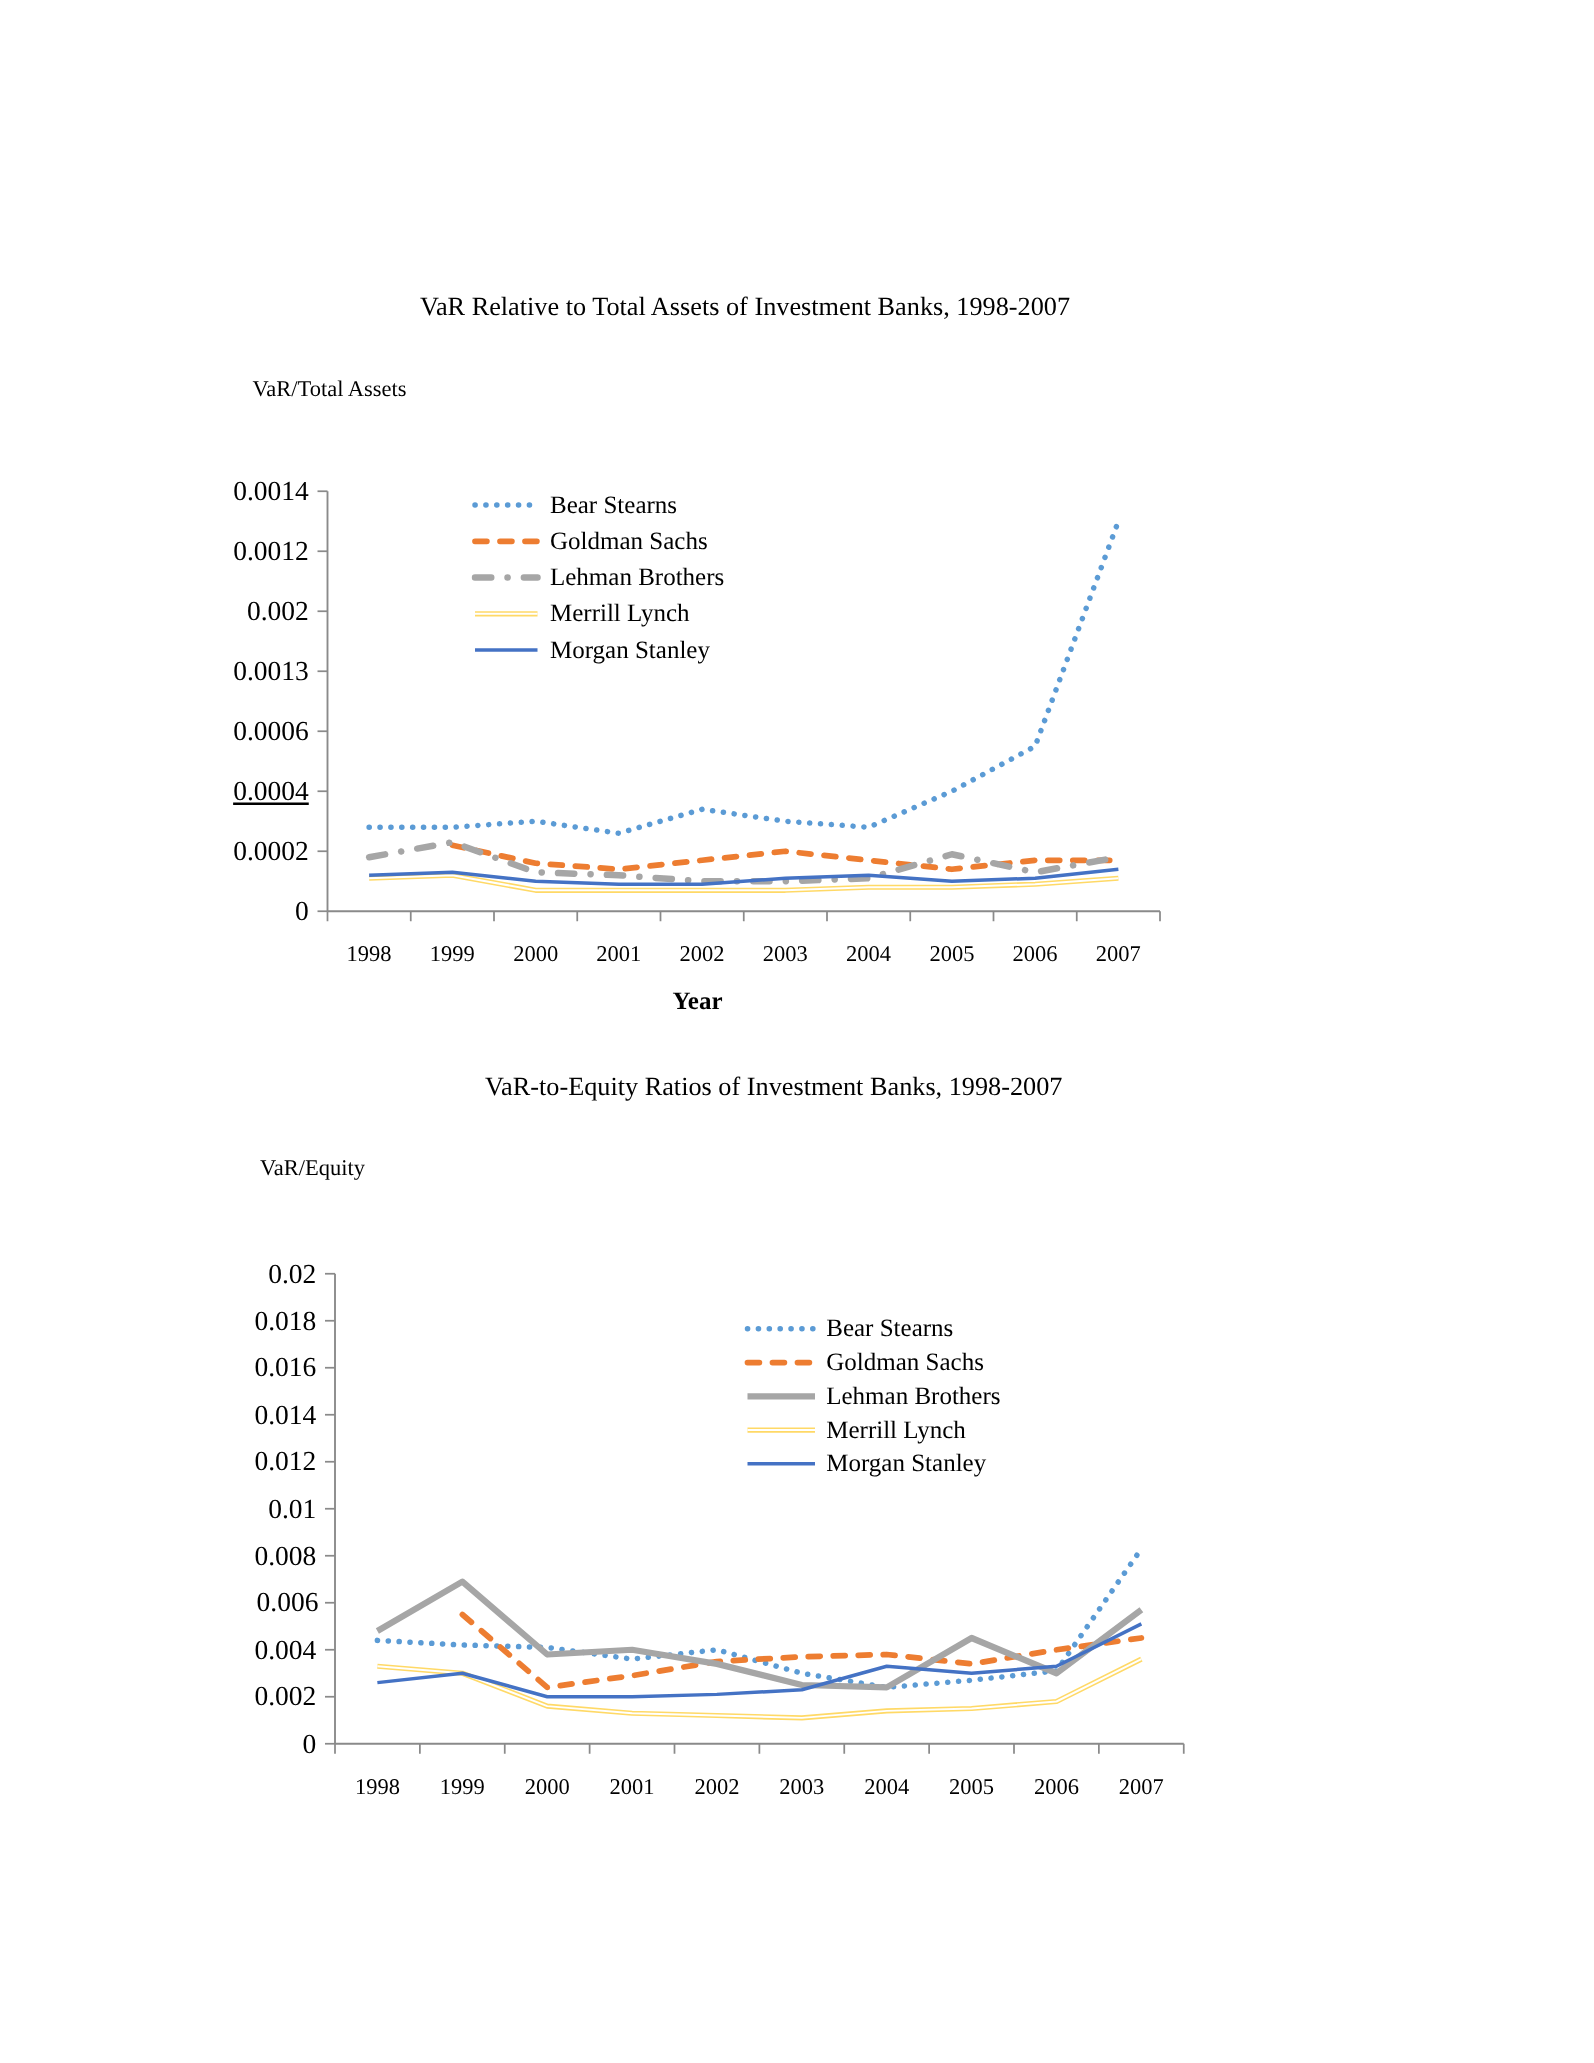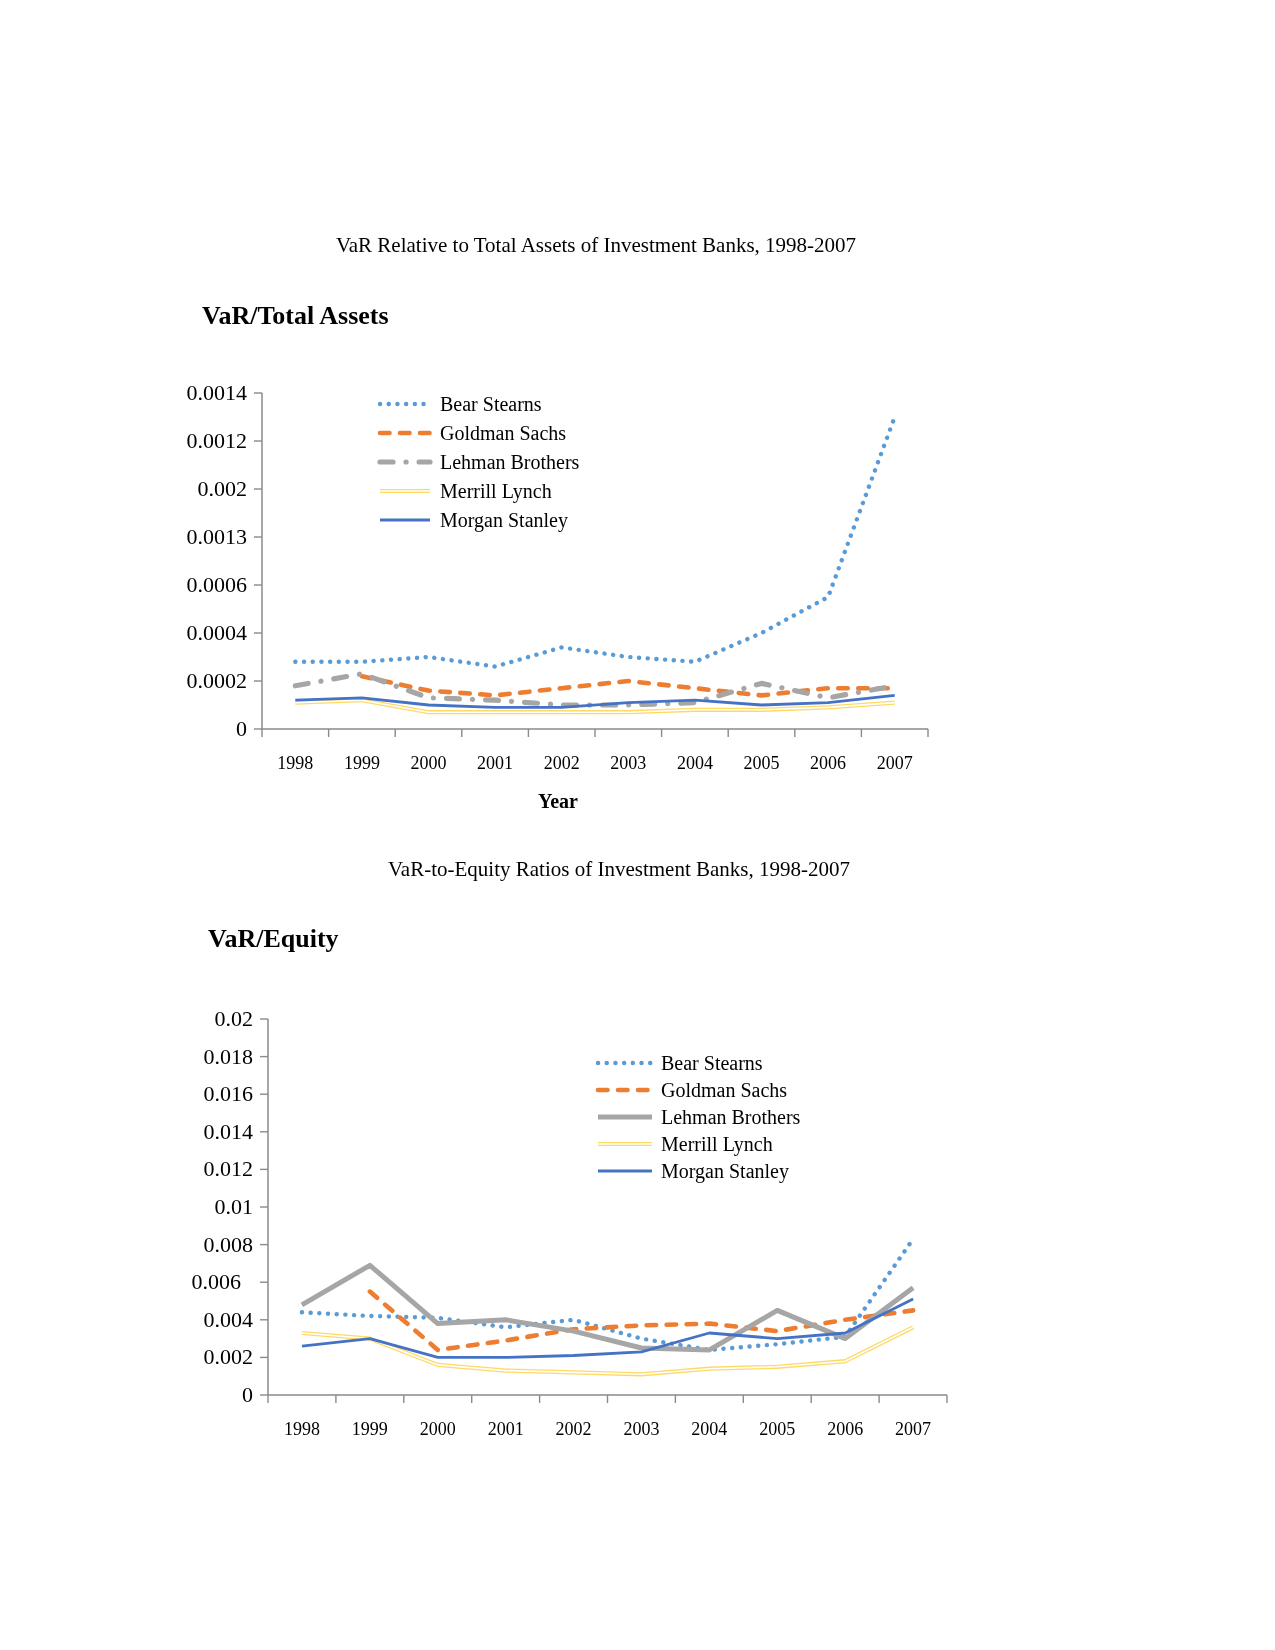--- a/index.html
+++ b/index.html
@@ -1,20 +1,20 @@
 <!DOCTYPE html>
 <html><head>
 <meta charset="utf-8">
 <style>
   html,body{margin:0;padding:0;background:#ffffff;}
   body{width:1275px;height:1650px;position:relative;overflow:hidden;
        font-family:"Liberation Serif","DejaVu Serif",serif;color:#000;}
   .abs{position:absolute;}
   .chart-title{font-size:21px;white-space:nowrap;transform:translateX(-50%);}
-  .axis-title-y{font-size:26px;font-weight:bold;white-space:nowrap;text-align:center;}
+  .axis-title-y{font-size:18px;font-weight:normal;white-space:nowrap;text-align:center;}
   .axis-title-x{font-size:20px;font-weight:bold;white-space:nowrap;transform:translateX(-50%);}
   .tick-label-y{font-size:22px;width:80px;text-align:right;height:20px;line-height:20px;}
   .tick-label-x{font-size:18px;width:60px;text-align:center;height:20px;line-height:20px;transform:translateX(-50%);}
   .legend-row{display:flex;align-items:center;height:22px;}
   .legend-label{font-size:20px;white-space:nowrap;line-height:22px;}
   svg{display:block;}
   #plot-svg{pointer-events:none;}
 </style>
 </head>
 <body>
@@ -153,41 +153,41 @@
       <span class="legend-label" style="margin-left: 6px;">Morgan Stanley</span>
     </div>
   </div>
 
 <div id="ticks">
     <div class="abs tick-label-y" style="left: 167px; top: 383px;">0.0014</div>
     <div class="abs tick-label-y" style="left: 167px; top: 431px;">0.0012</div>
     <div class="abs tick-label-y" style="left: 167px; top: 479px;">0.002</div>
     <div class="abs tick-label-y" style="left: 167px; top: 527px;">0.0013</div>
     <div class="abs tick-label-y" style="left: 167px; top: 575px;">0.0006</div>
-    <div class="abs tick-label-y" style="left: 167px; top: 623px;">0.0004</div>
+    <div class="abs tick-label-y" style="left: 167px; top: 623px; text-decoration: underline;">0.0004</div>
     <div class="abs tick-label-y" style="left: 167px; top: 671px;">0.0002</div>
     <div class="abs tick-label-y" style="left: 167px; top: 719px;">0</div>
     <div class="abs tick-label-x" style="left: 295.3px; top: 753px;">1998</div>
     <div class="abs tick-label-x" style="left: 361.9px; top: 753px;">1999</div>
     <div class="abs tick-label-x" style="left: 428.5px; top: 753px;">2000</div>
     <div class="abs tick-label-x" style="left: 495.1px; top: 753px;">2001</div>
     <div class="abs tick-label-x" style="left: 561.7px; top: 753px;">2002</div>
     <div class="abs tick-label-x" style="left: 628.3px; top: 753px;">2003</div>
     <div class="abs tick-label-x" style="left: 694.9px; top: 753px;">2004</div>
     <div class="abs tick-label-x" style="left: 761.5px; top: 753px;">2005</div>
     <div class="abs tick-label-x" style="left: 828.1px; top: 753px;">2006</div>
     <div class="abs tick-label-x" style="left: 894.7px; top: 753px;">2007</div>
     <div class="abs tick-label-y" style="left: 173px; top: 1009px;">0.02</div>
     <div class="abs tick-label-y" style="left: 173px; top: 1046.6px;">0.018</div>
     <div class="abs tick-label-y" style="left: 173px; top: 1084.2px;">0.016</div>
     <div class="abs tick-label-y" style="left: 173px; top: 1121.8px;">0.014</div>
     <div class="abs tick-label-y" style="left: 173px; top: 1159.4px;">0.012</div>
     <div class="abs tick-label-y" style="left: 173px; top: 1197px;">0.01</div>
     <div class="abs tick-label-y" style="left: 173px; top: 1234.6px;">0.008</div>
-    <div class="abs tick-label-y" style="left: 161px; top: 1272.2px;">0.006</div>
+    <div class="abs tick-label-y" style="left: 190px; top: 1272.2px; text-align: center;">0.006</div>
     <div class="abs tick-label-y" style="left: 173px; top: 1309.8px;">0.004</div>
     <div class="abs tick-label-y" style="left: 173px; top: 1347.4px;">0.002</div>
     <div class="abs tick-label-y" style="left: 173px; top: 1385px;">0</div>
     <div class="abs tick-label-x" style="left: 301.95px; top: 1419px;">1998</div>
     <div class="abs tick-label-x" style="left: 369.85px; top: 1419px;">1999</div>
     <div class="abs tick-label-x" style="left: 437.75px; top: 1419px;">2000</div>
     <div class="abs tick-label-x" style="left: 505.65px; top: 1419px;">2001</div>
     <div class="abs tick-label-x" style="left: 573.55px; top: 1419px;">2002</div>
     <div class="abs tick-label-x" style="left: 641.45px; top: 1419px;">2003</div>
     <div class="abs tick-label-x" style="left: 709.35px; top: 1419px;">2004</div>

